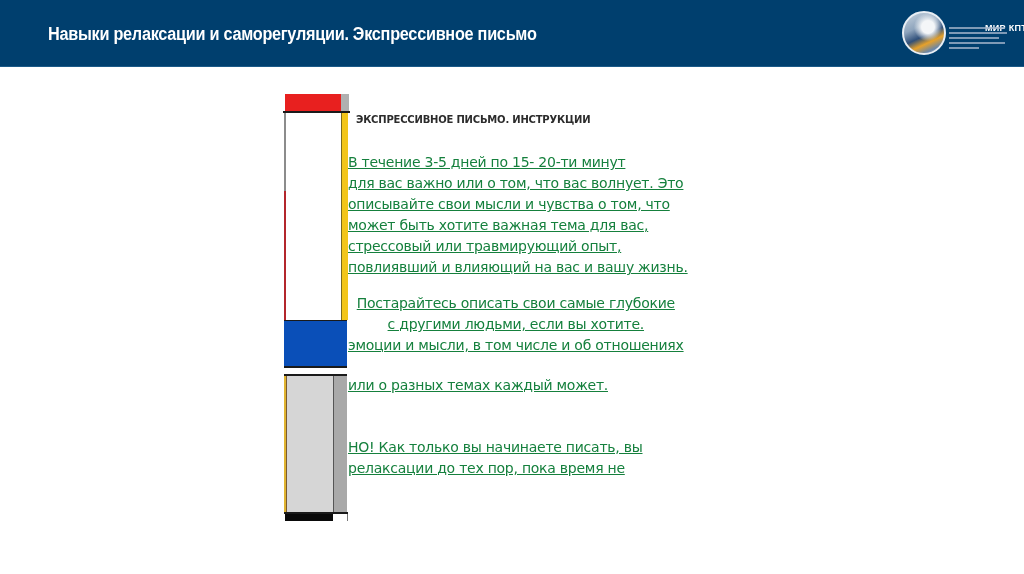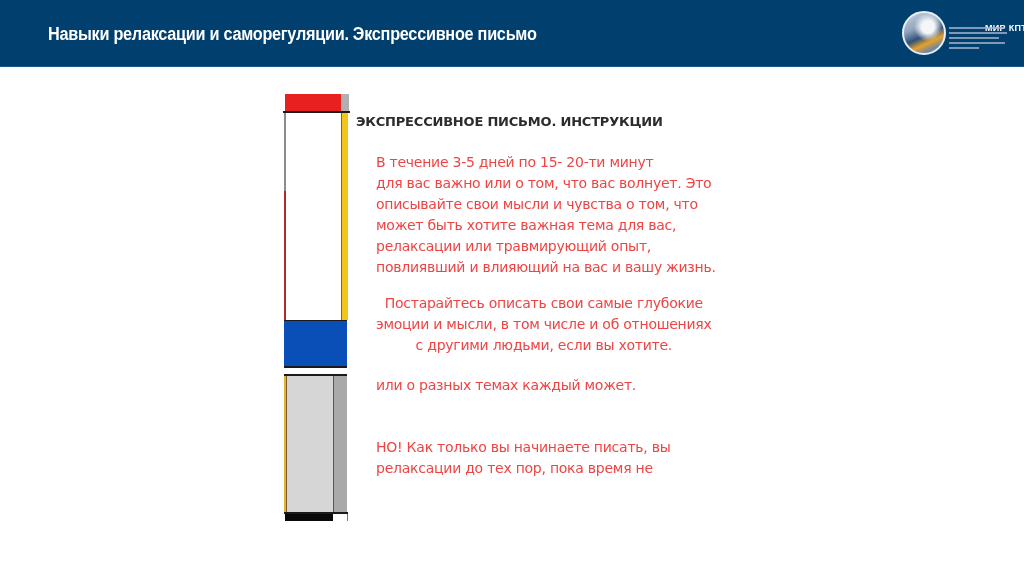--- a/index.html
+++ b/index.html
@@ -34,27 +34,27 @@
   }
   .logo-lines { position: absolute; left: 47px; top: 16px; width: 60px; }
   .logo-line { height: 2px; background: #9fb2c8; margin-bottom: 3px; opacity: 0.8; }
 
   
   .strip { position: absolute; left: 0; top: 0; width: 1024px; height: 574px; pointer-events: none; }
   .blk { position: absolute; }
 
   .card-title {
     position: absolute; left: 356px; top: 114px;
-    font-family: "DejaVu Sans", sans-serif; font-weight: bold; font-size: 13px;
+    font-family: "DejaVu Sans", sans-serif; font-weight: bold; font-size: 10px;
     color: #2c2c2c; white-space: nowrap; letter-spacing: -0.2px;
   }
   .para {
-    position: absolute; left: 376px;
+    position: absolute; left: 348px;
     font-family: "DejaVu Sans", sans-serif; font-size: 14px; line-height: 21px;
-    color: #ef4444; white-space: nowrap; letter-spacing: -0.25px;
+    color: #15803d; white-space: nowrap; letter-spacing: -0.25px; text-decoration: underline;
   }
   .para span { display: block; }
 </style>
 </head>
 <body>
 
 <div class="header">
   <div class="header-title">Навыки релаксации и саморегуляции. Экспрессивное письмо</div>
   <div class="logo">
     <div class="logo-circle"></div>
@@ -87,28 +87,28 @@
   <div class="blk" style="left:347px;top:514px;width:1px;height:7px;background:#777;"></div>
 </div>
 
 <div class="card-title">ЭКСПРЕССИВНОЕ ПИСЬМО. ИНСТРУКЦИИ</div>
 
 <div class="para" style="top:152px;">
   <span>В течение 3-5 дней по 15- 20-ти минут</span>
   <span>для вас важно или о том, что вас волнует.  Это</span>
   <span>описывайте свои мысли и чувства о том, что</span>
   <span>может быть хотите важная тема для вас,</span>
-  <span>релаксации  или травмирующий опыт,</span>
+  <span>стрессовый  или травмирующий опыт,</span>
   <span>повлиявший и влияющий на вас и вашу жизнь.</span>
 </div>
 
 <div class="para" style="top:293px;text-align:center;">
   <span>Постарайтесь описать свои самые глубокие</span>
+  <span>с другими людьми, если вы хотите.</span>
   <span>эмоции и мысли, в том числе и об отношениях</span>
-  <span>с другими людьми, если вы хотите.</span>
 </div>
 
 <div class="para" style="top:375px;">
   <span>или о разных темах каждый может.</span>
 </div>
 
 <div class="para" style="top:437px;">
   <span>НО! Как только вы начинаете писать, вы</span>
   <span>релаксации до тех пор, пока время не</span>
 </div>

